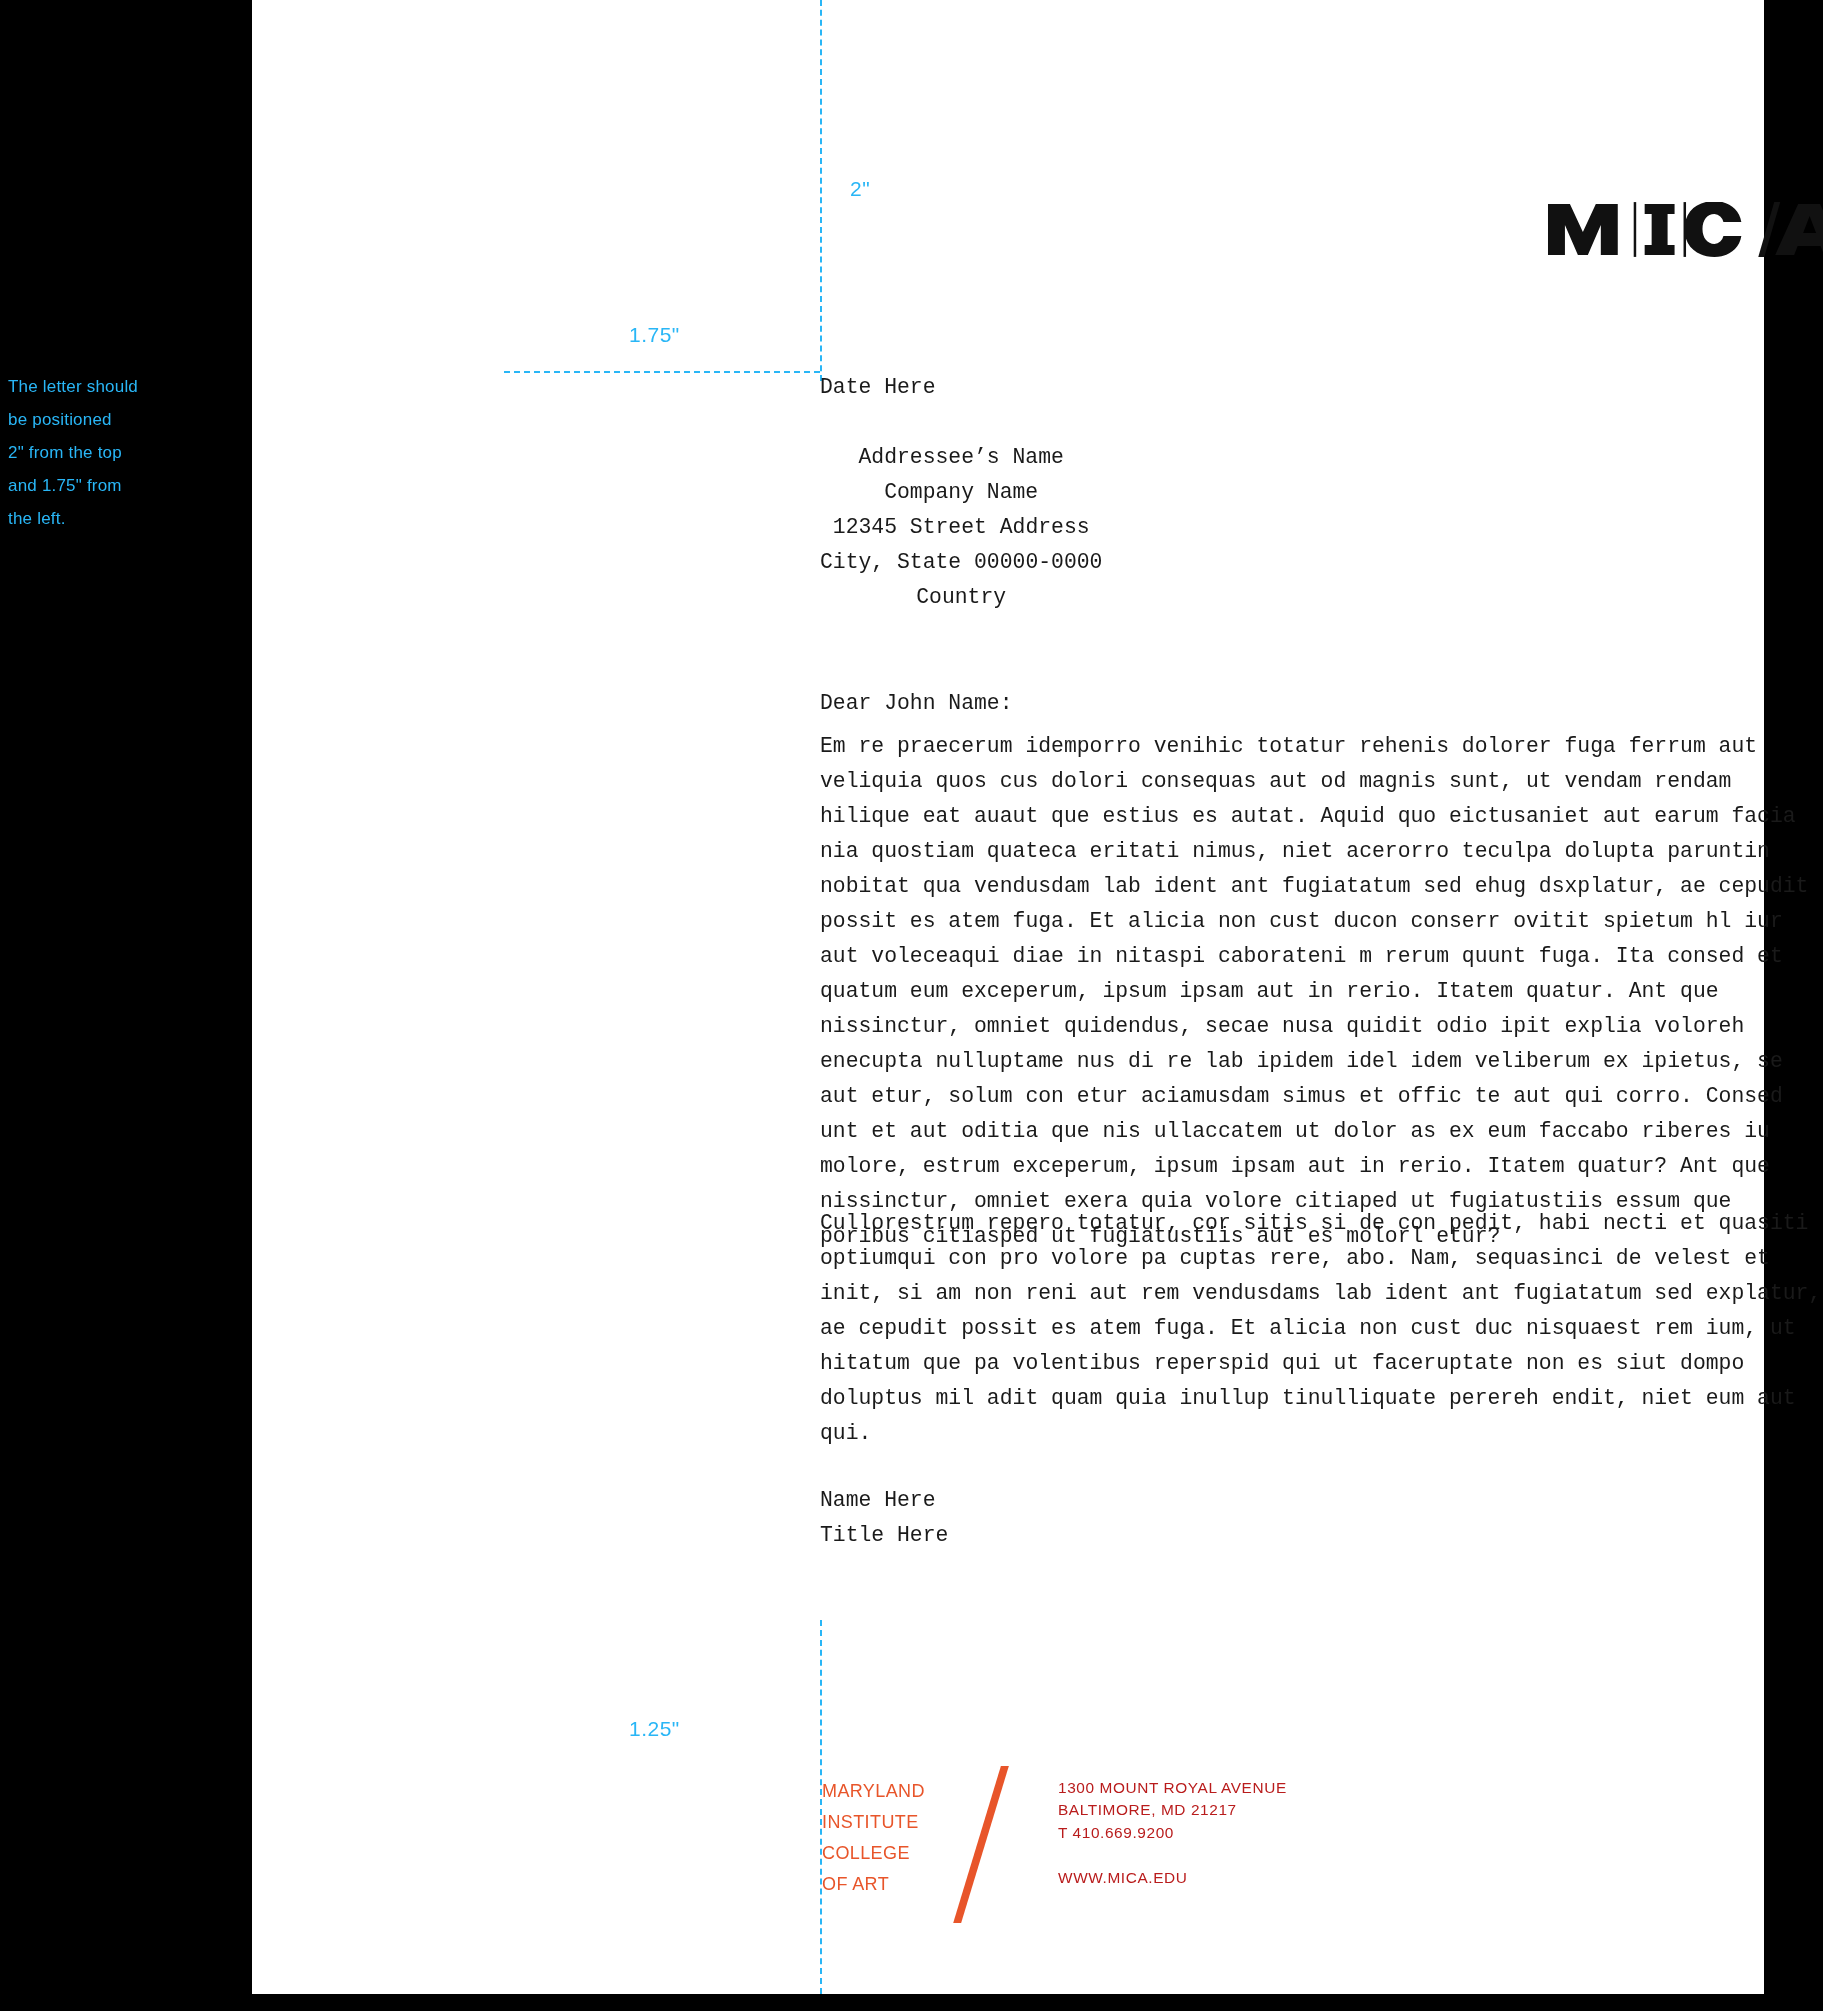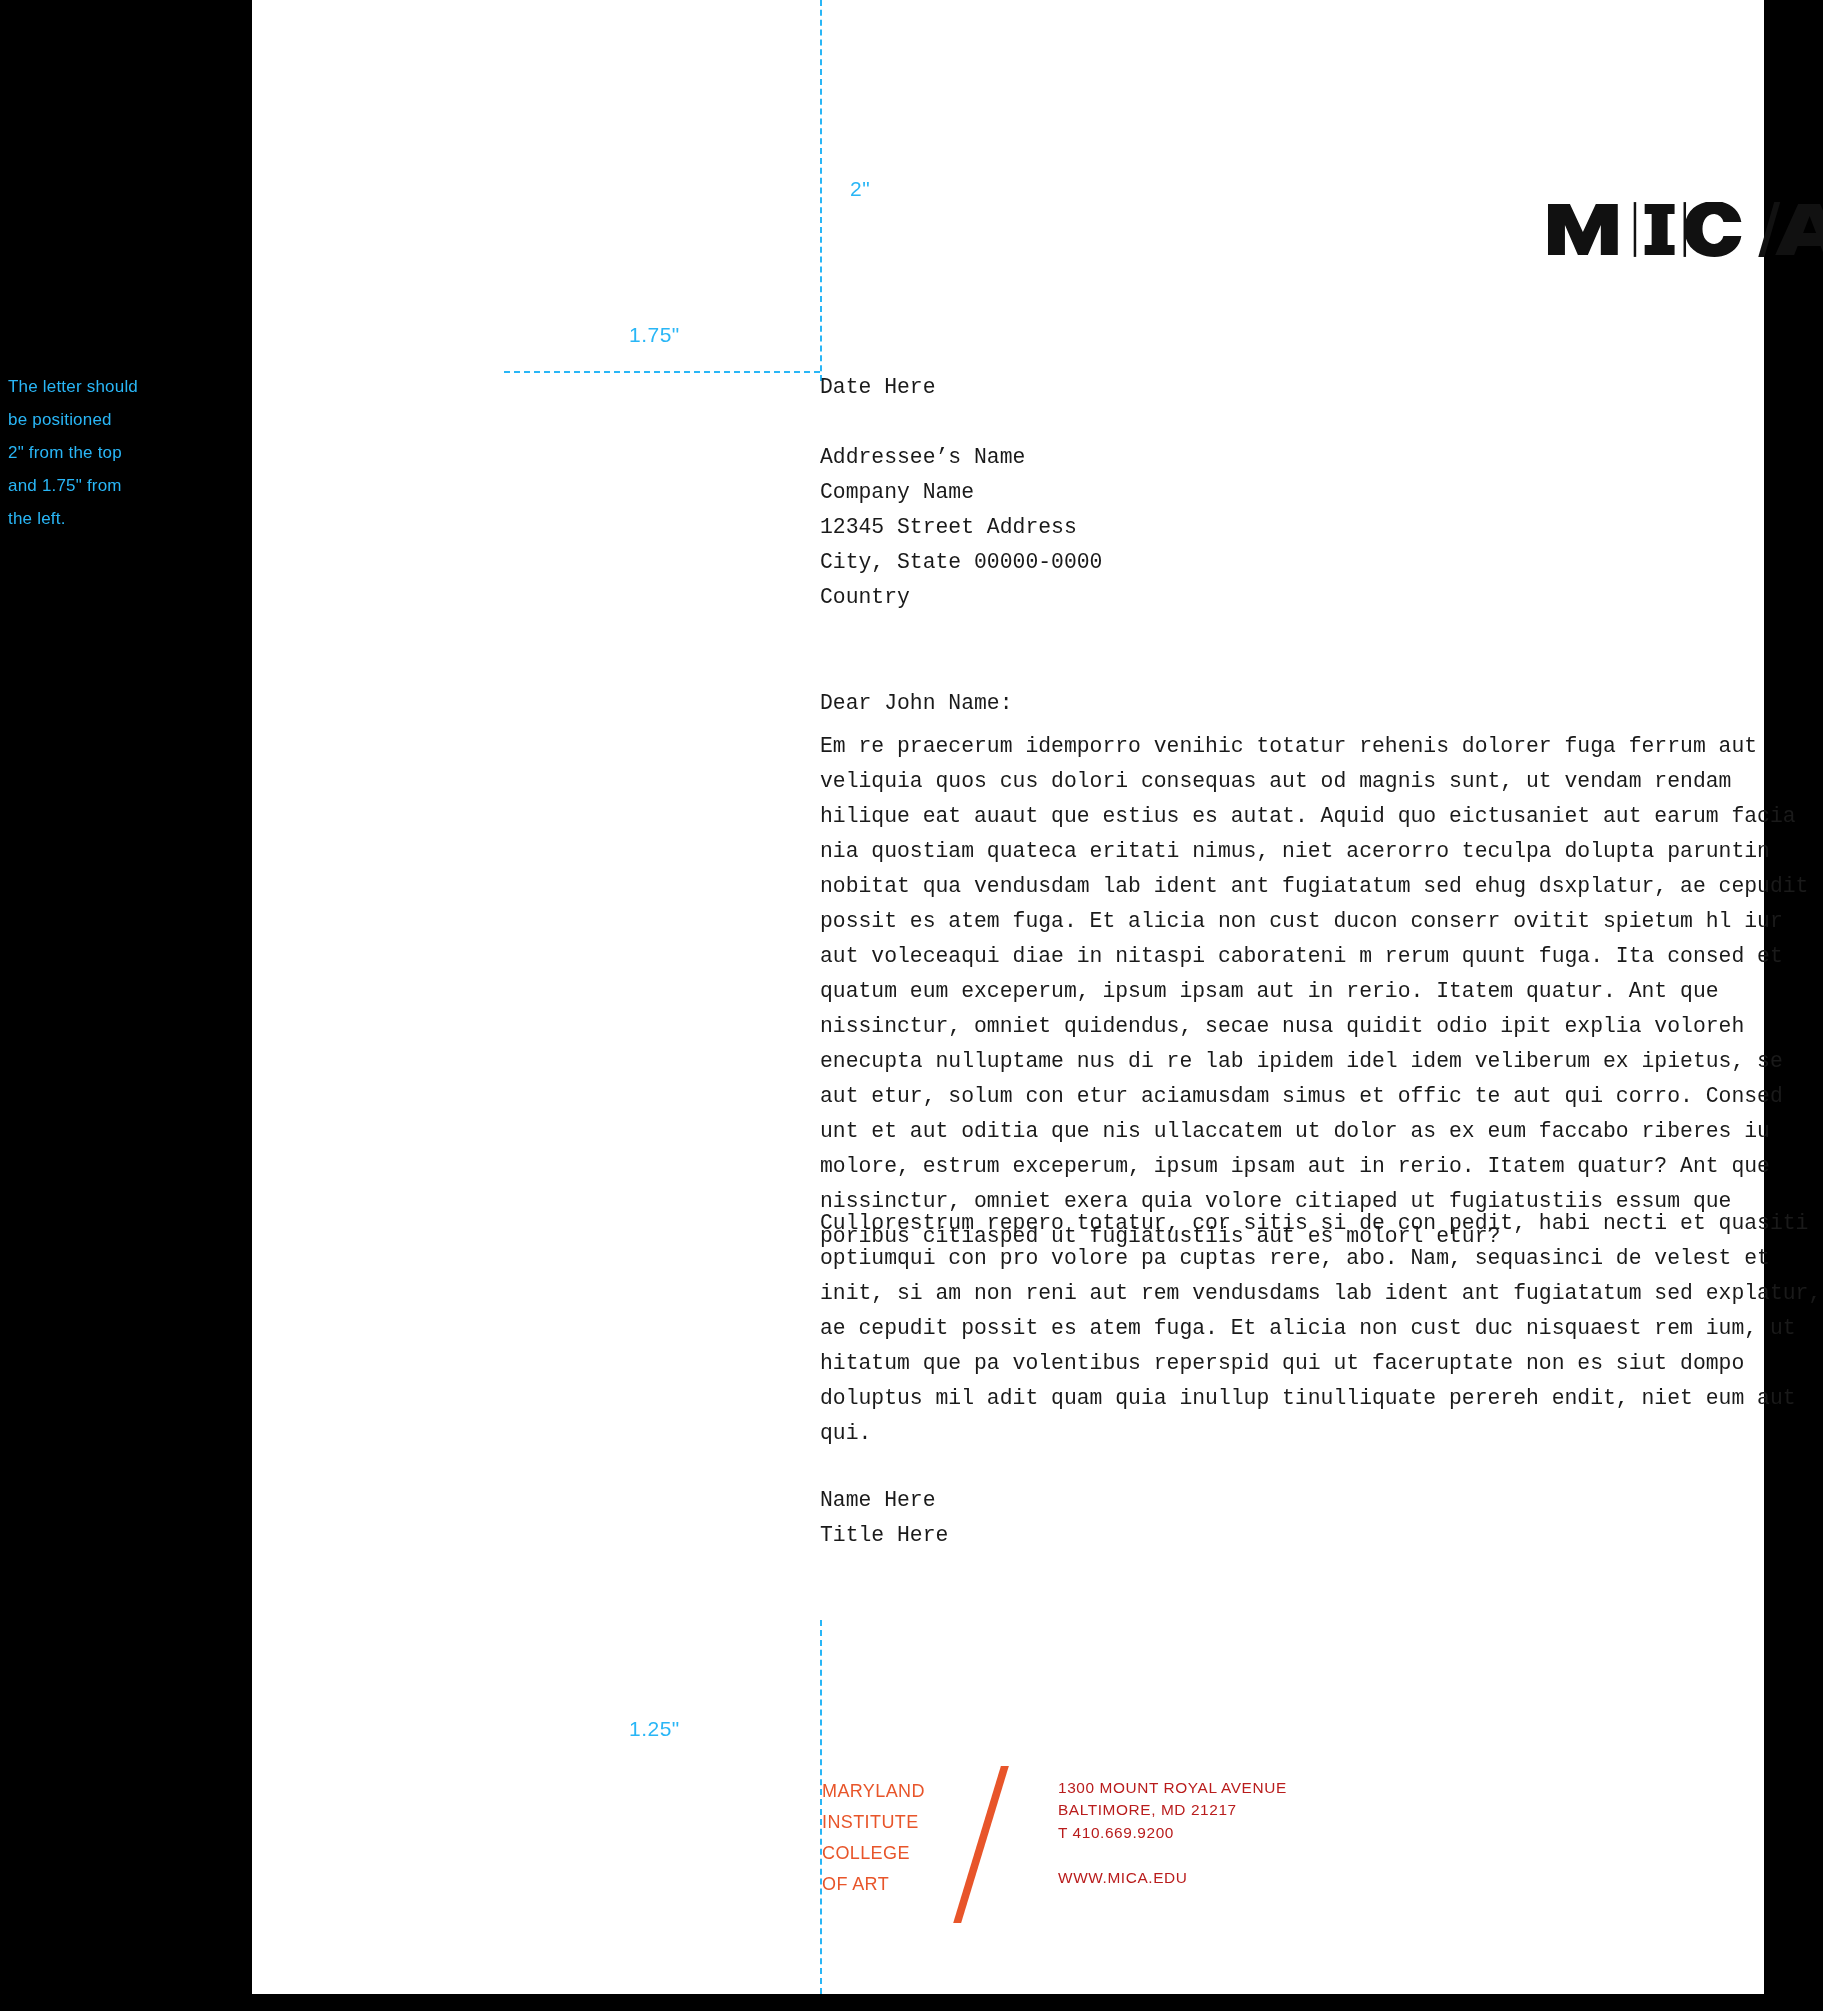--- a/index.html
+++ b/index.html
@@ -205,21 +205,21 @@
         </g>
       </svg>
     </div>
 
     <div class="guide-label" id="label-2in">2"</div>
     <div class="guide-label" id="label-175in">1.75"</div>
     <div class="guide-label" id="label-125in">1.25"</div>
 
     <div class="letter-text" id="date-line">Date Here</div>
 
-    <div class="letter-text" id="address-block" style="white-space: pre-line;">Addressee’s Name
+    <div class="letter-text" id="address-block" style="white-space: pre-line; text-align: center;">Addressee’s Name
 Company Name
 12345 Street Address
 City, State 00000-0000
 Country</div>
 
     <div class="letter-text" id="salutation">Dear John Name:</div>
 
     <div class="letter-text" id="para-1">Em re praecerum idemporro venihic totatur rehenis dolorer fuga ferrum aut veliquia quos cus dolori consequas aut od magnis sunt, ut vendam rendam hilique eat auaut que estius es autat. Aquid quo eictusaniet aut earum facia nia quostiam quateca eritati nimus, niet acerorro teculpa dolupta paruntin nobitat qua vendusdam lab ident ant fugiatatum sed ehug dsxplatur, ae cepudit possit es atem fuga. Et alicia non cust ducon conserr ovitit spietum hl iur aut voleceaqui diae in nitaspi caborateni m rerum quunt fuga. Ita consed et quatum eum exceperum, ipsum ipsam aut in rerio. Itatem quatur. Ant que nissinctur, omniet quidendus, secae nusa quidit odio ipit explia voloreh enecupta nulluptame nus di re lab ipidem idel idem veliberum ex ipietus, se aut etur, solum con etur aciamusdam simus et offic te aut qui corro. Consed unt et aut oditia que nis ullaccatem ut dolor as ex eum faccabo riberes iu molore, estrum exceperum, ipsum ipsam aut in rerio. Itatem quatur? Ant que nissinctur, omniet exera quia volore citiaped ut fugiatustiis essum que poribus citiasped ut fugiatustiis aut es molorl etur?</div>
 
     <div class="letter-text" id="para-2">Cullorestrum repero totatur, cor sitis si de con pedit, habi necti et quasiti optiumqui con pro volore pa cuptas rere, abo. Nam, sequasinci de velest et init, si am non reni aut rem vendusdams lab ident ant fugiatatum sed explatur, ae cepudit possit es atem fuga. Et alicia non cust duc nisquaest  rem ium, ut hitatum  que pa volentibus reperspid qui ut faceruptate non es siut dompo doluptus mil adit quam quia inullup tinulliquate perereh endit, niet eum aut qui.</div>

